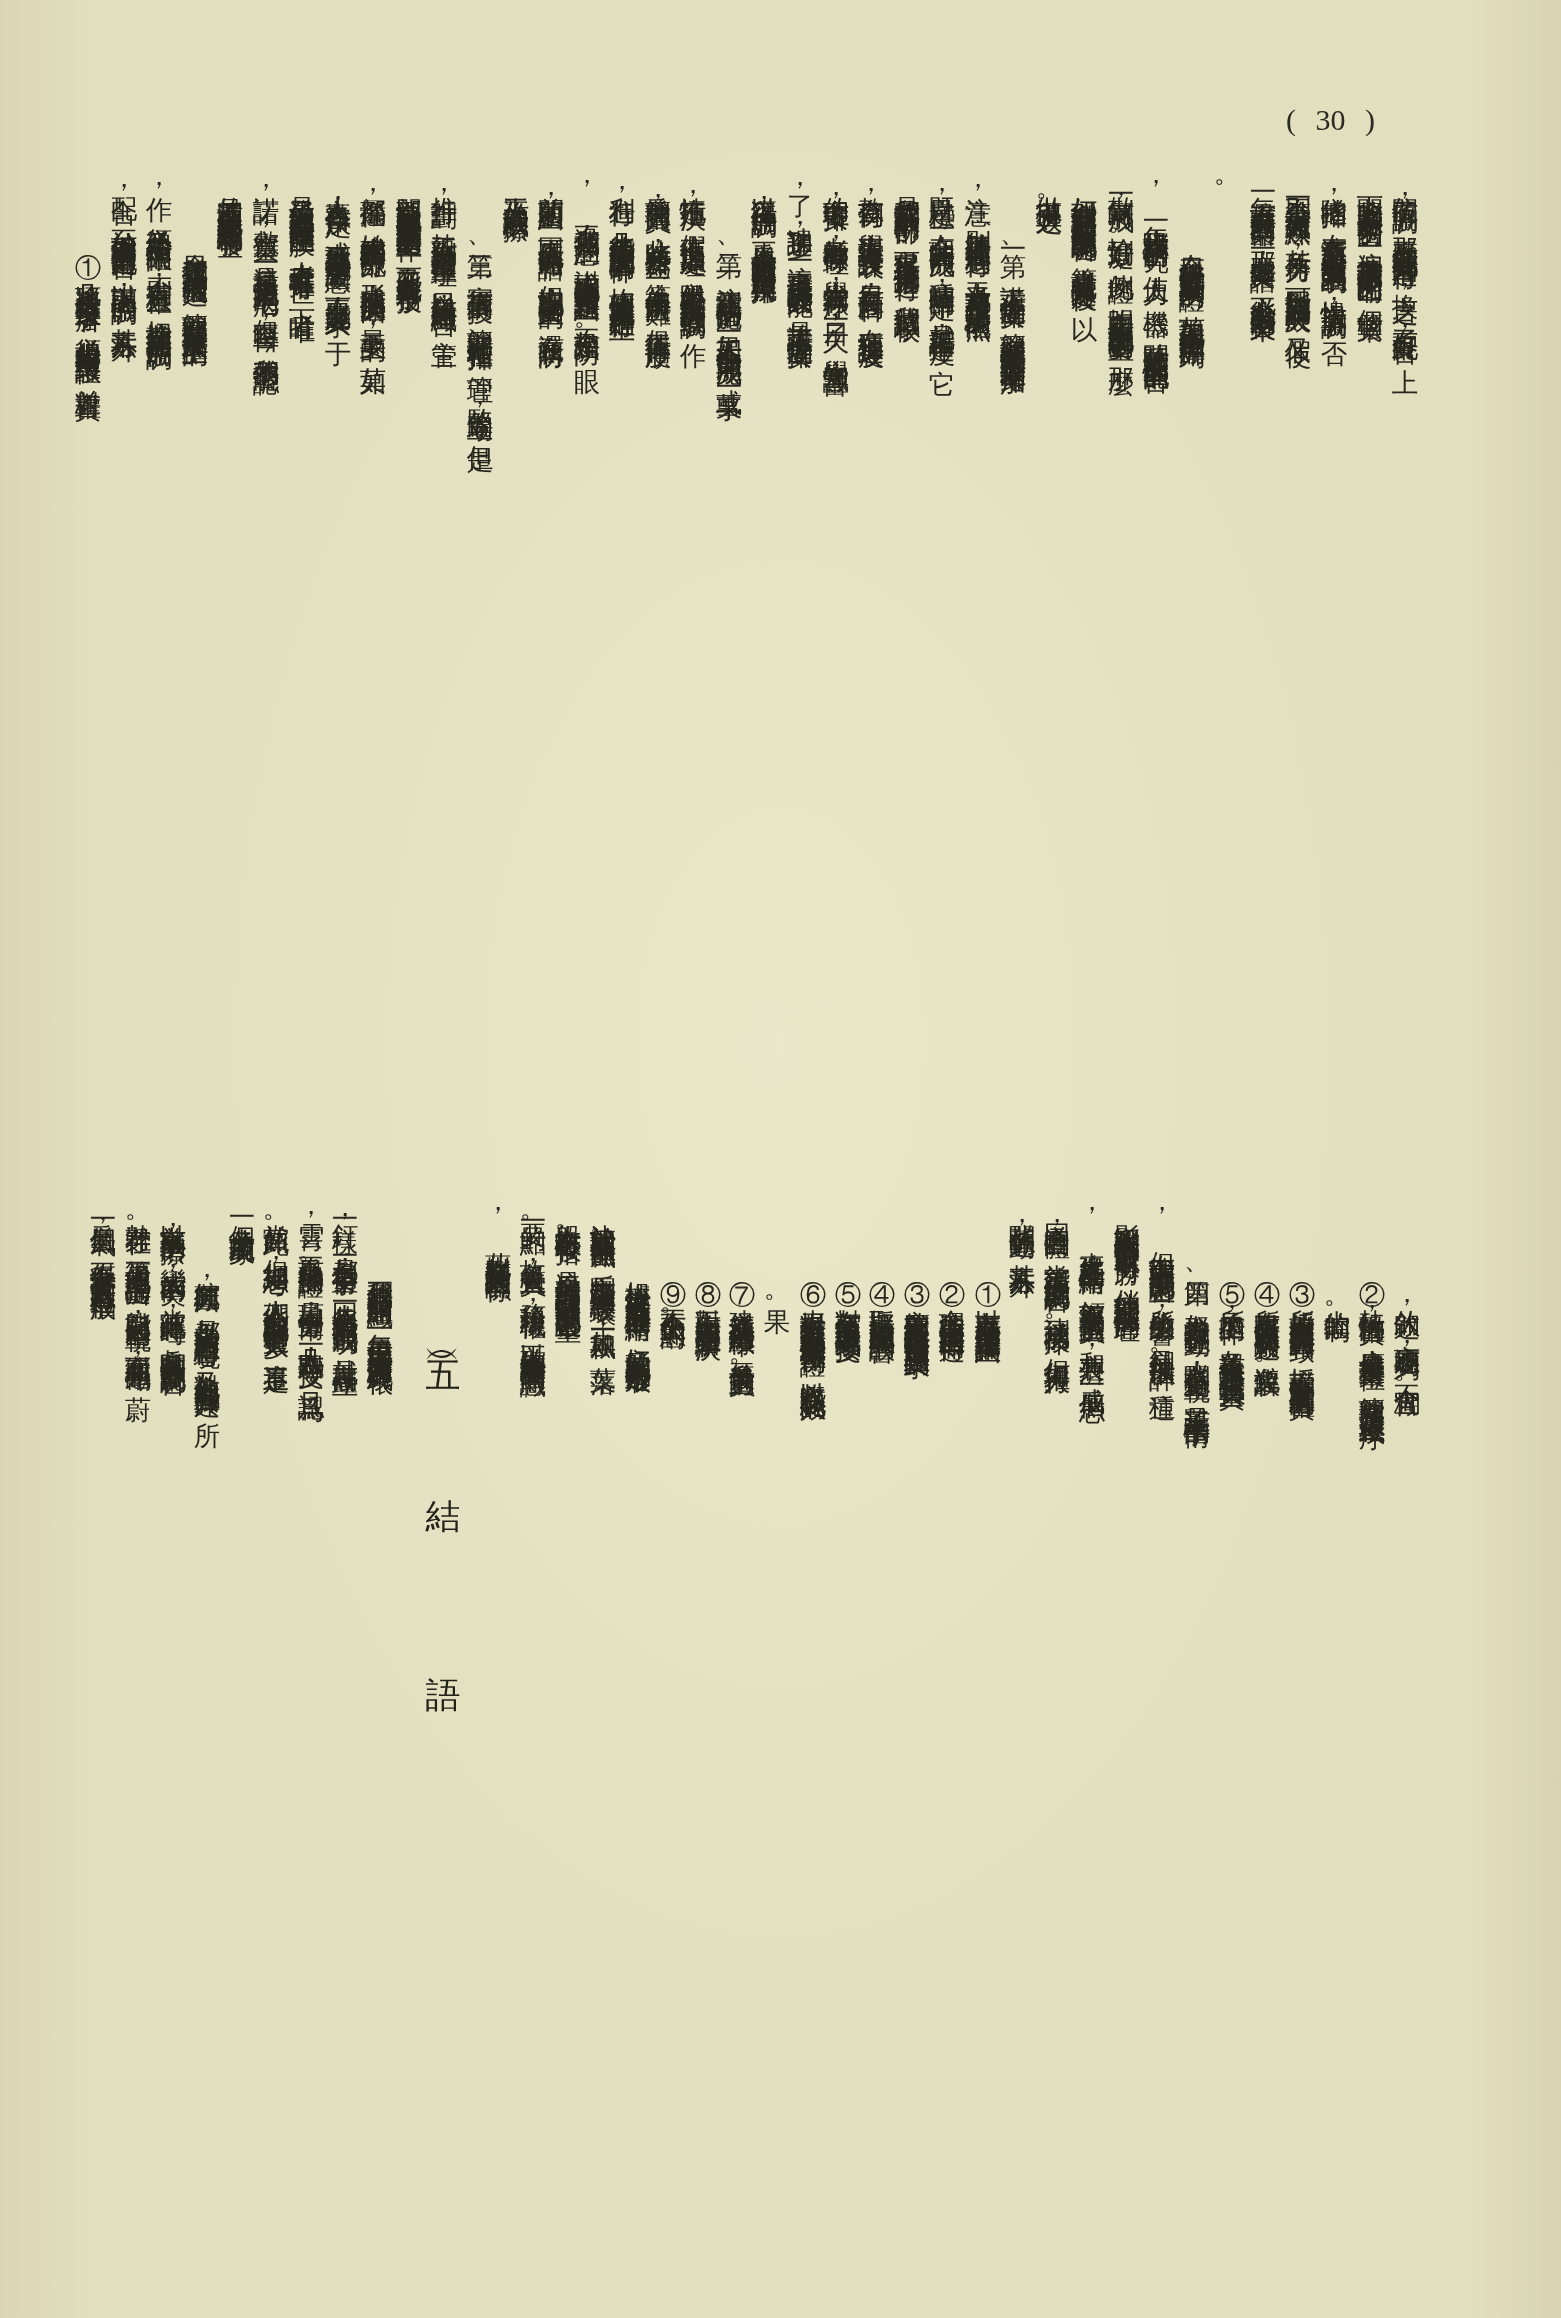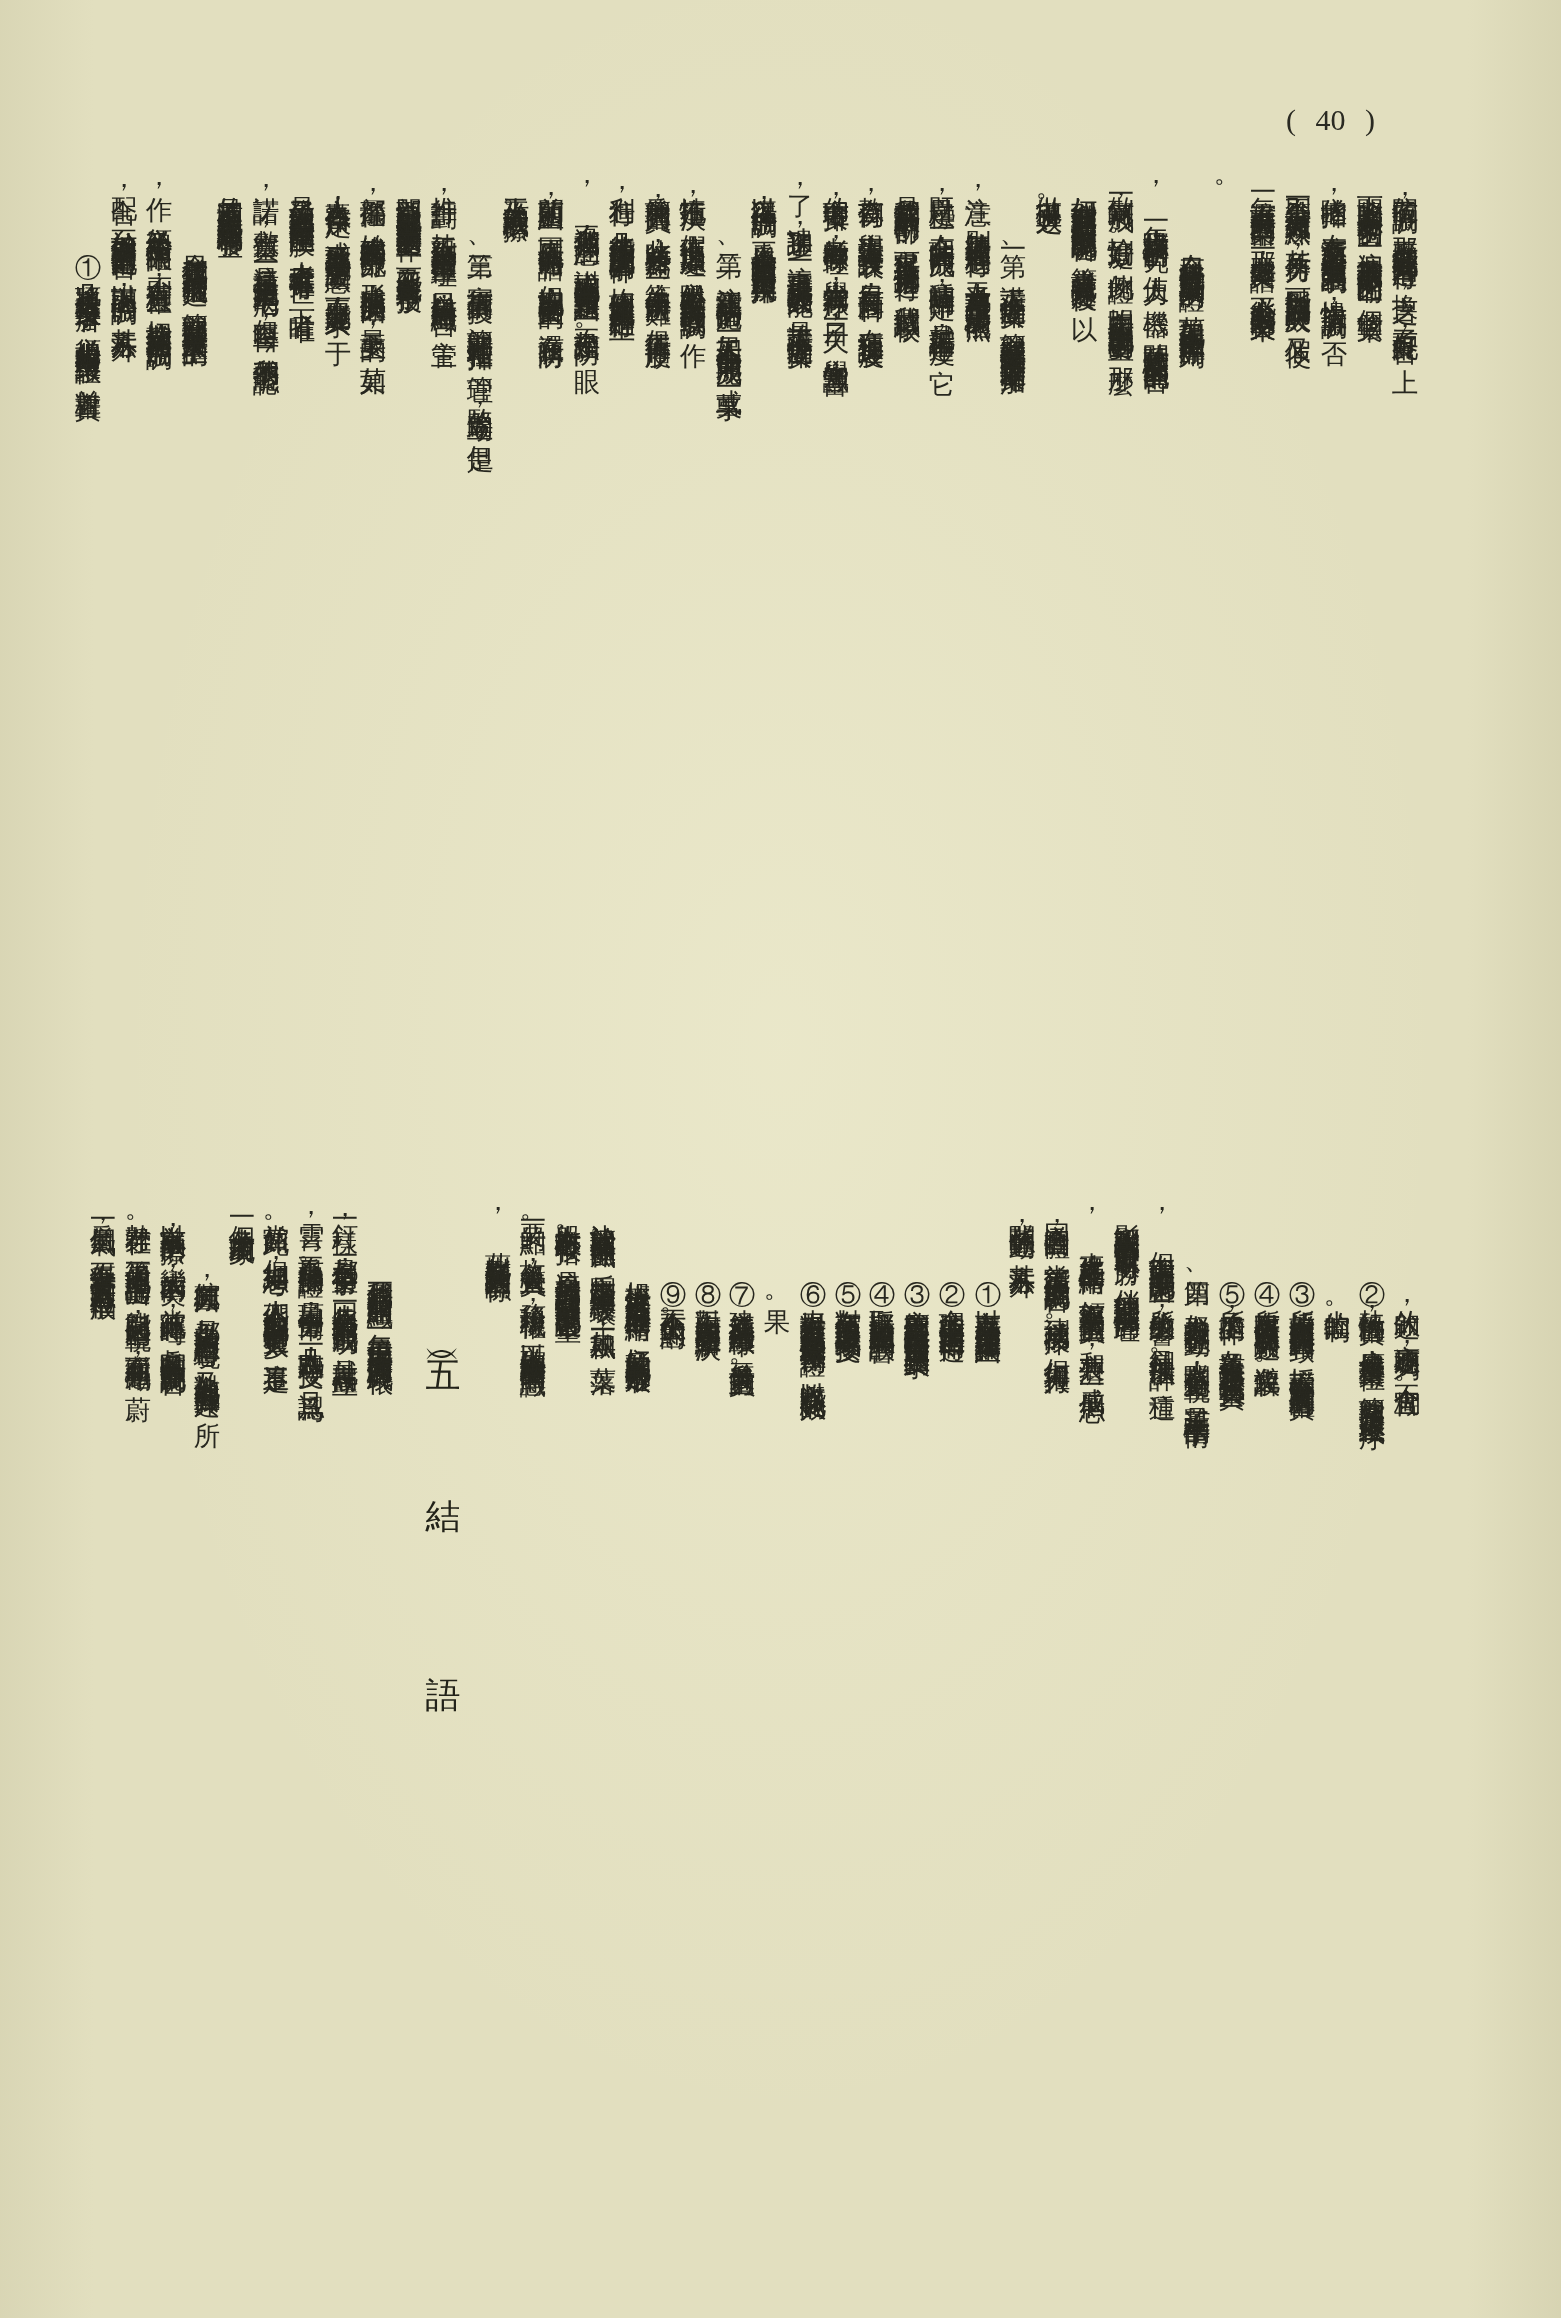--- a/index.html
+++ b/index.html
@@ -43,21 +43,21 @@
     font-size: 35px;
     line-height: 38px;
     width: 38px;
     white-space: nowrap;
     color: #222219;
   }
 </style>
 </head>
 <body>
 
-<div class="page-number">( 40 )</div>
+<div class="page-number">( 30 )</div>
 
 <div class="section top-section">
   <div class="vcol r0" style="left:1388px">位間有了協調，那麼工作必能妥爲配合圓滑進行。換言之，有了良好配合，上</div>
   <div class="vcol r0" style="left:1353px">下間的聯繫必定是十分密切的。這一個意義我們可做如下的比喻：一個管弦樂</div>
   <div class="vcol r0" style="left:1317px">隊的指揮，在演奏之前必須與每一演奏者在樂譜的强弱，快慢上有所協調，否</div>
   <div class="vcol r0" style="left:1281px">則不管每一演奏者如何熟練，其所作努力，可能因無協調而歸於失敗。又假使</div>
   <div class="vcol r0" style="left:1246px">每一演奏者不奏好自己的樂器，那麼一曲良好樂譜，必不能奏出動人的音樂來</div>
   <div class="vcol r0" style="left:1210px">。</div>
   <div class="vcol r2" style="left:1175px">在今日科學時代良好協調最動人的例證，莫如現代工廠中生產程序的排列</div>
   <div class="vcol r0" style="left:1139px">，每一步驟均經精密的研究，使人力、機器、時間動作等成爲全面性的配合，</div>

